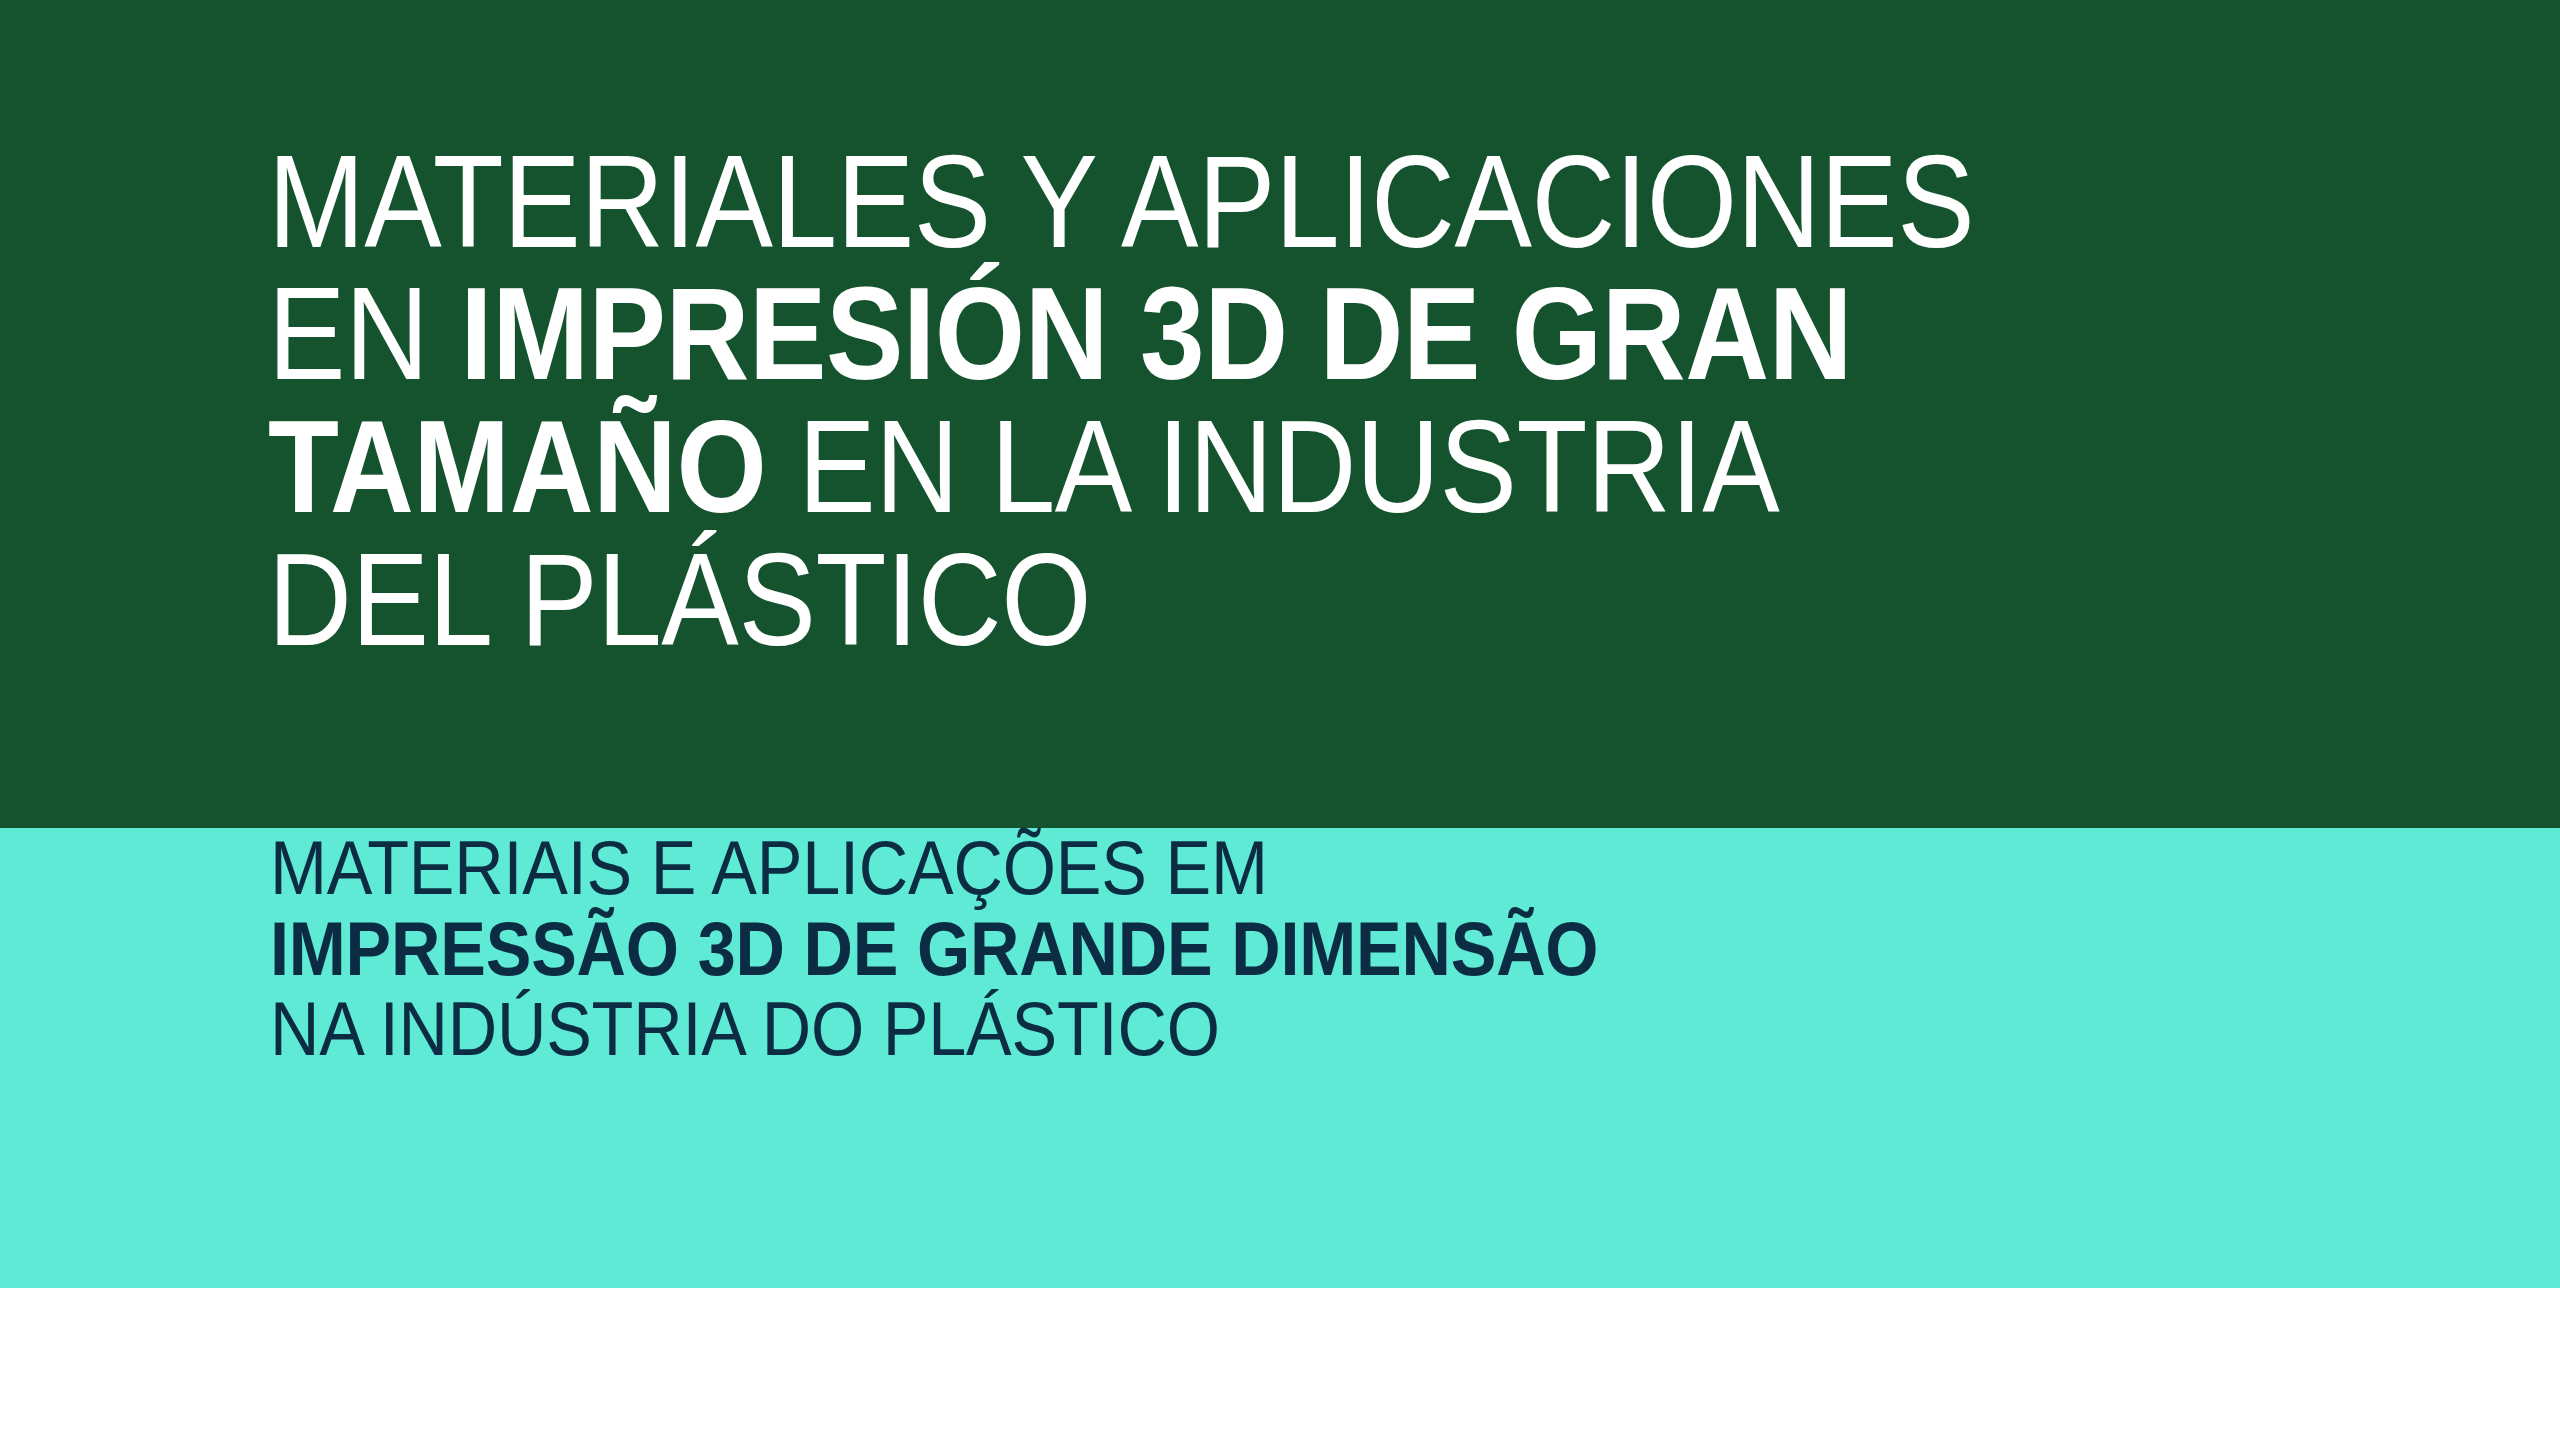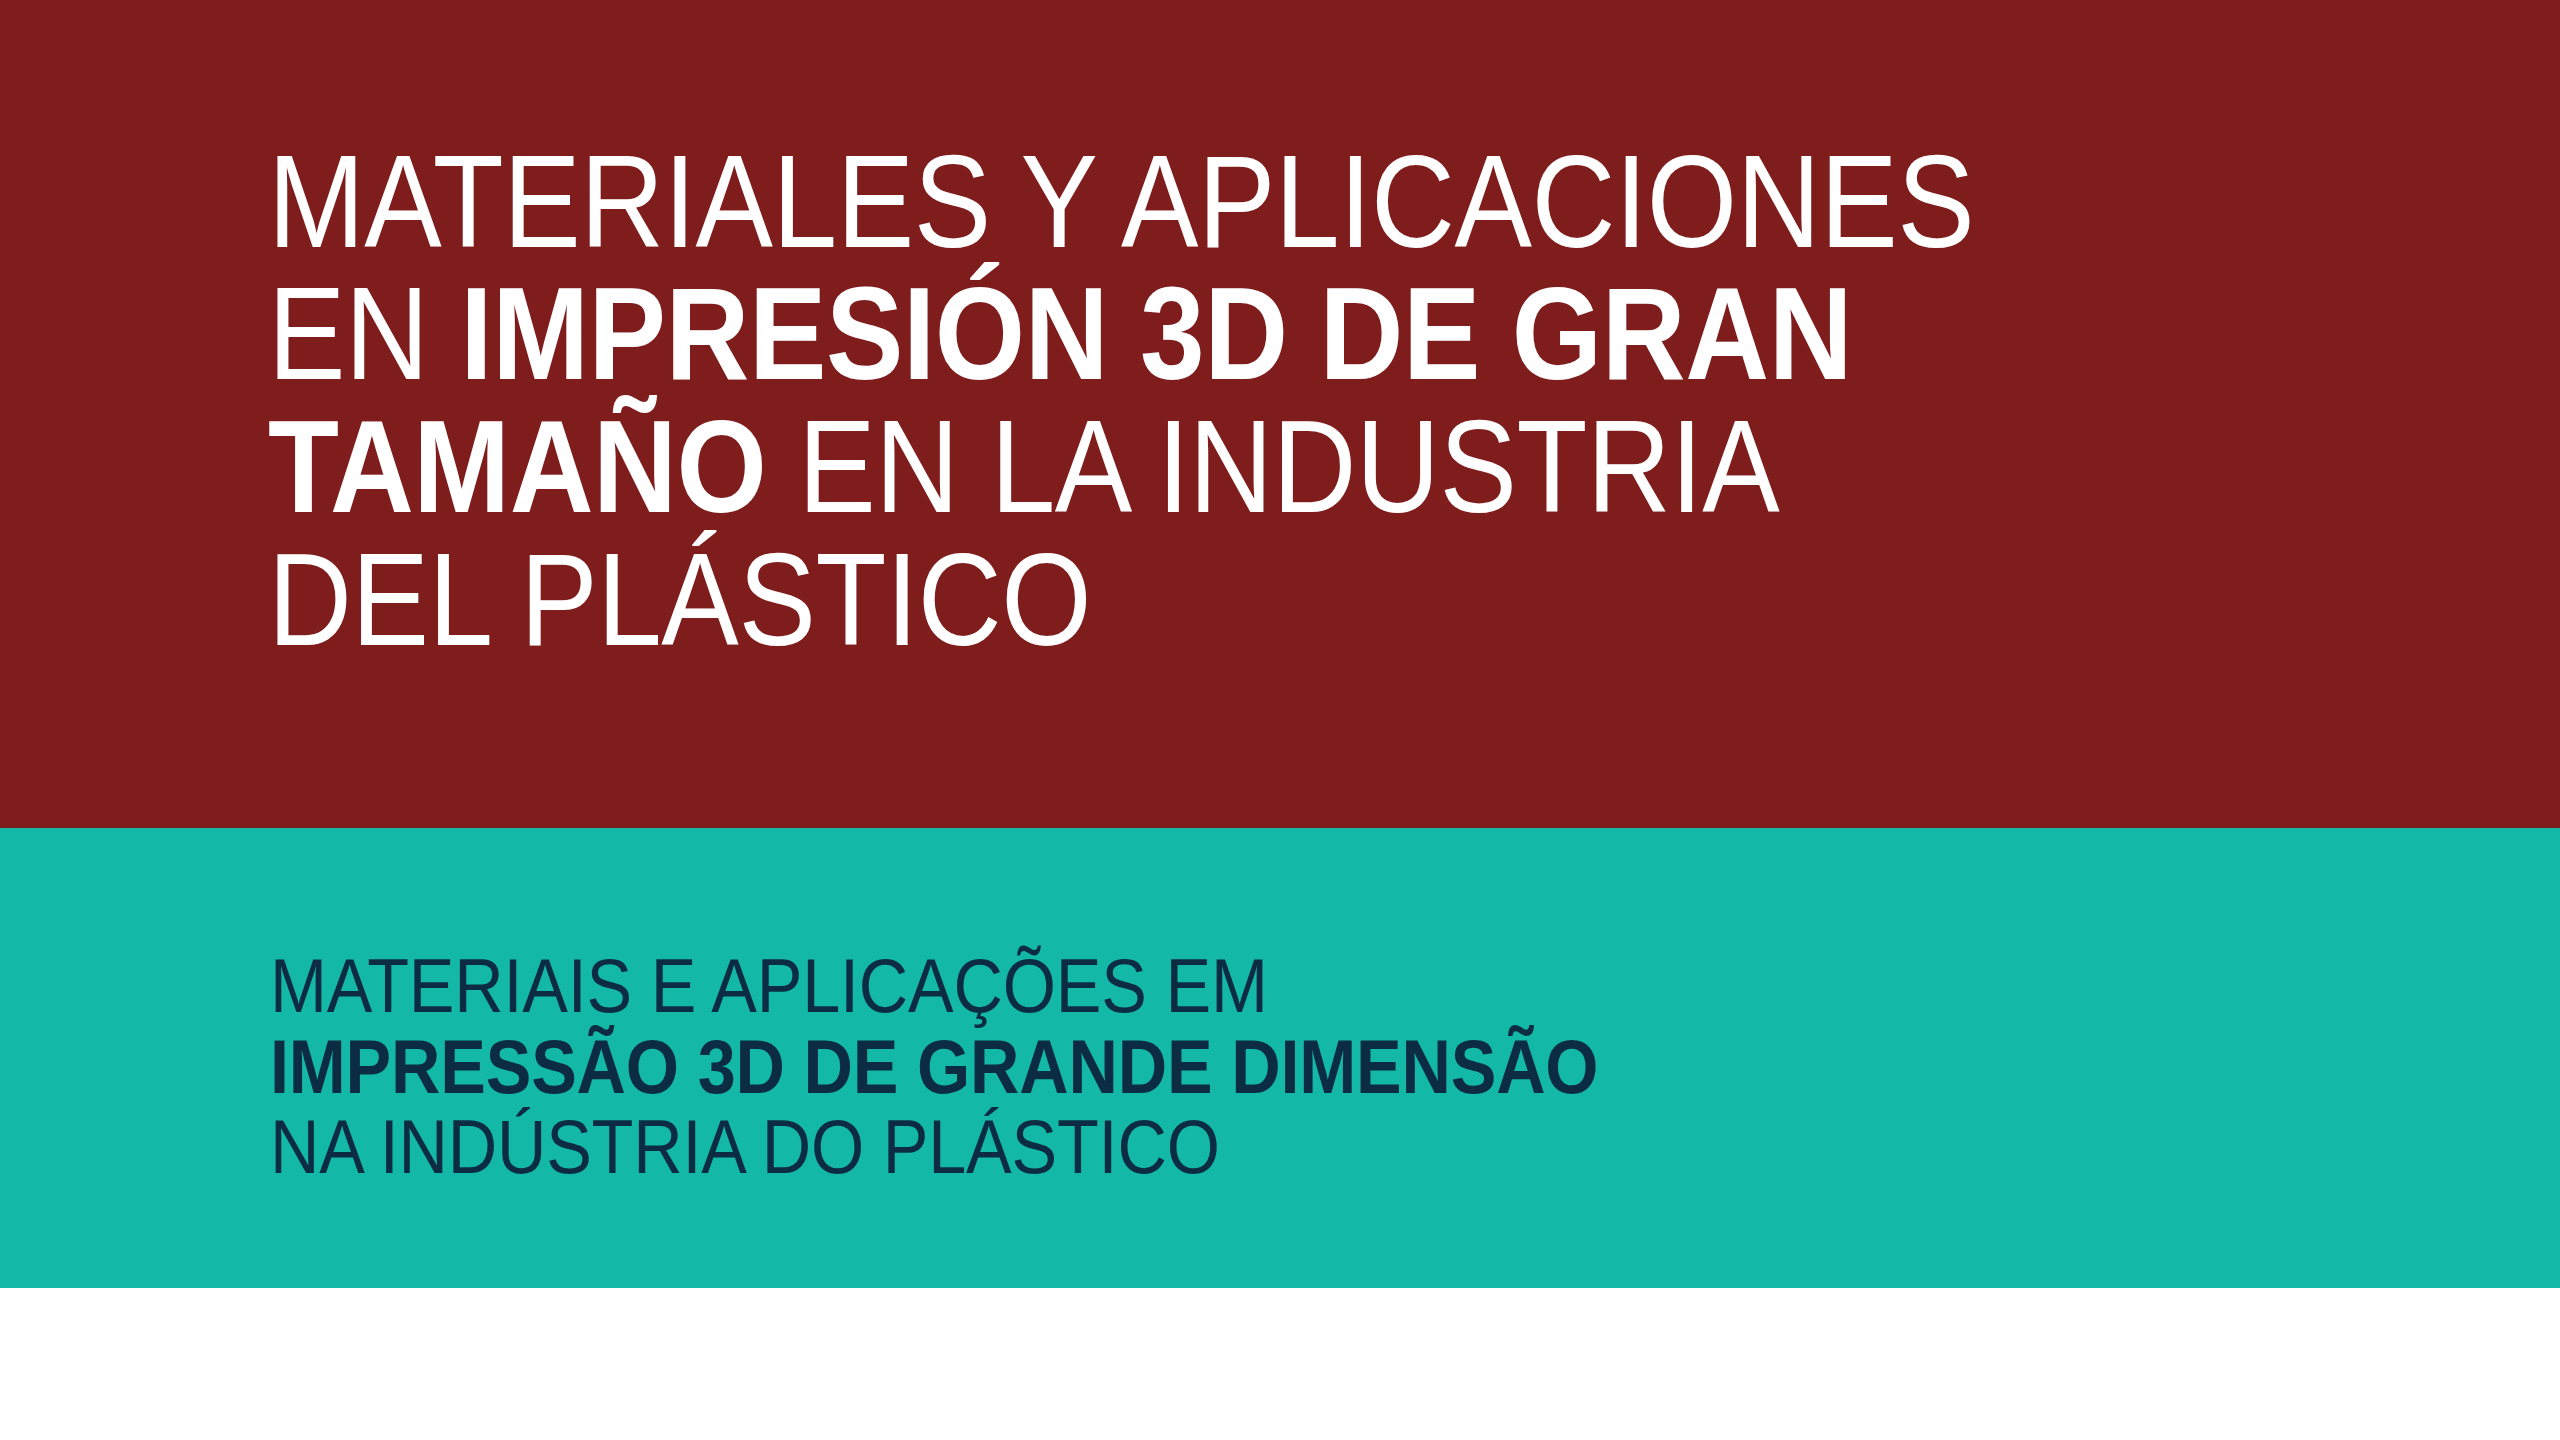--- a/index.html
+++ b/index.html
@@ -22,21 +22,21 @@
     background: #ffffff;
   }
 
   
   .hero-band {
     position: absolute;
     top: 0;
     left: 0;
     width: 2560px;
     height: 828px;
-    background: #7f1d1d;
+    background: #14532d;
     box-sizing: border-box;
     display: flex;
     flex-direction: column;
     justify-content: center;
     padding-left: 268px;
     padding-right: 100px;
     padding-bottom: 26px;
   }
 
   .hero-title {
@@ -63,22 +63,21 @@
   
   .sub-section {
     position: absolute;
     top: 828px;
     left: 0;
     width: 2560px;
     height: 460px;
     box-sizing: border-box;
     padding-left: 270px;
     padding-right: 100px;
-    padding-top: 118px;
-    background: #14b8a6;
+    background: #5eead4;
   }
 
   .sub-title {
     margin: 0;
     color: #0B2C42;
     font-size: 76px;
     line-height: 1.06;
     letter-spacing: -0.2px;
     font-weight: 400;
     transform: scaleX(0.90);

